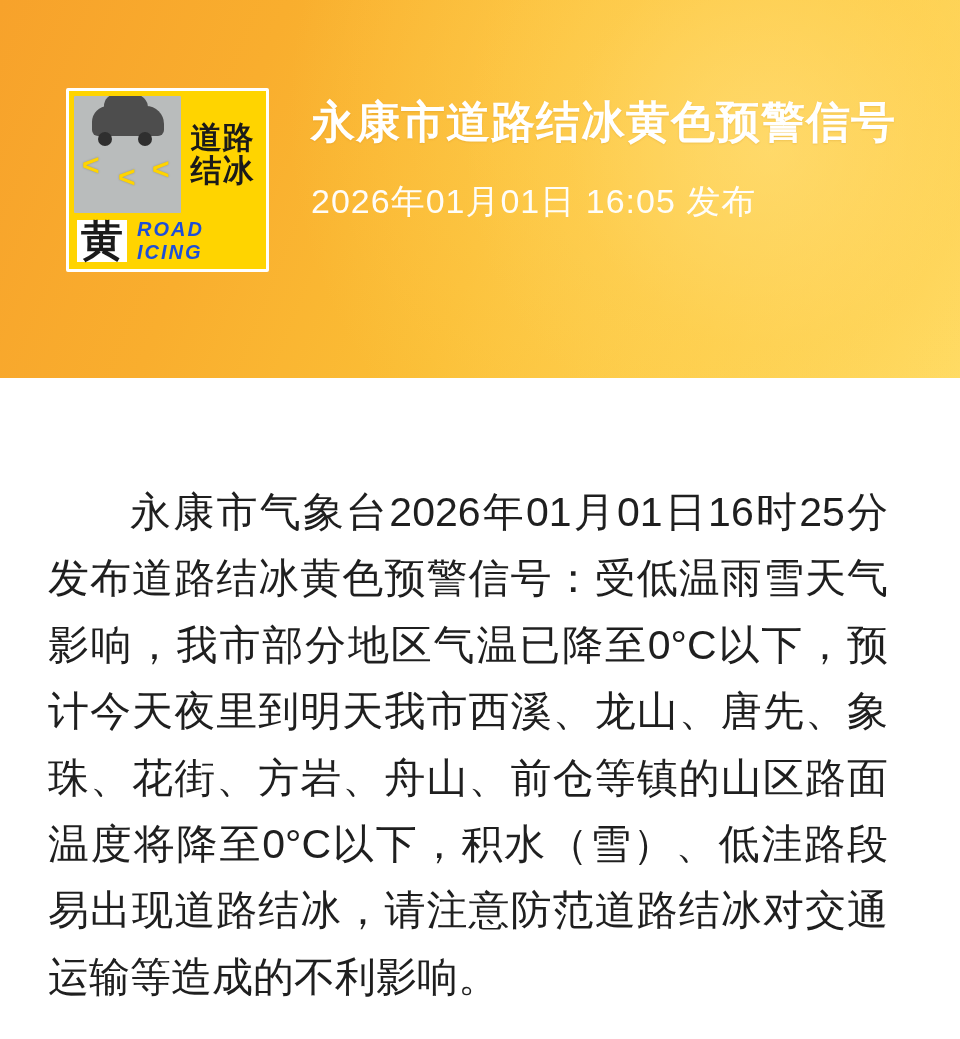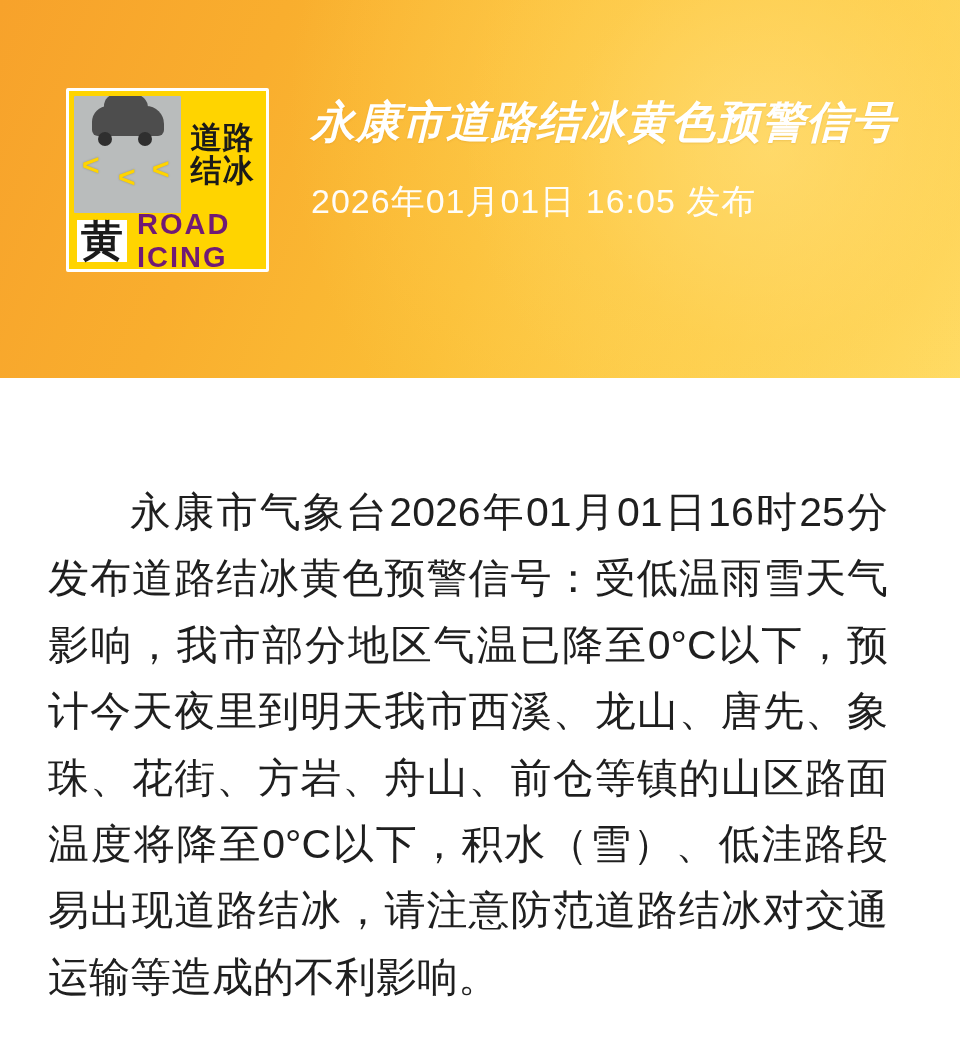--- a/index.html
+++ b/index.html
@@ -141,41 +141,41 @@
   }
   .sign-huang {
     font-size: 42px;
     font-weight: bold;
     color: #1a1a1a;
     line-height: 1;
     background: #ffffff;
     padding: 0 4px;
   }
   .sign-en {
-    font-size: 29px;
-    font-weight: bold;
-    color: #701a75;
+    font-size: 20px;
+    font-weight: bold;
+    color: #1d4ed8;
     letter-spacing: 2px;
     font-family: "Liberation Sans", "DejaVu Sans", sans-serif;
+    font-style: italic;
   }
 
   
   .head-text {
     margin-left: 42px;
     padding-top: 4px;
   }
   .head-title {
     color: #ffffff;
     font-size: 44px;
     font-weight: bold;
     line-height: 1.38;
     letter-spacing: 1px;
     max-width: 620px;
     text-shadow: 0 1px 2px rgba(180,110,0,0.18);
-    font-style: italic;
   }
   .head-time {
     margin-top: 26px;
     color: #ffffff;
     font-size: 34px;
     line-height: 1.3;
     letter-spacing: 1px;
     opacity: 0.97;
   }
 

